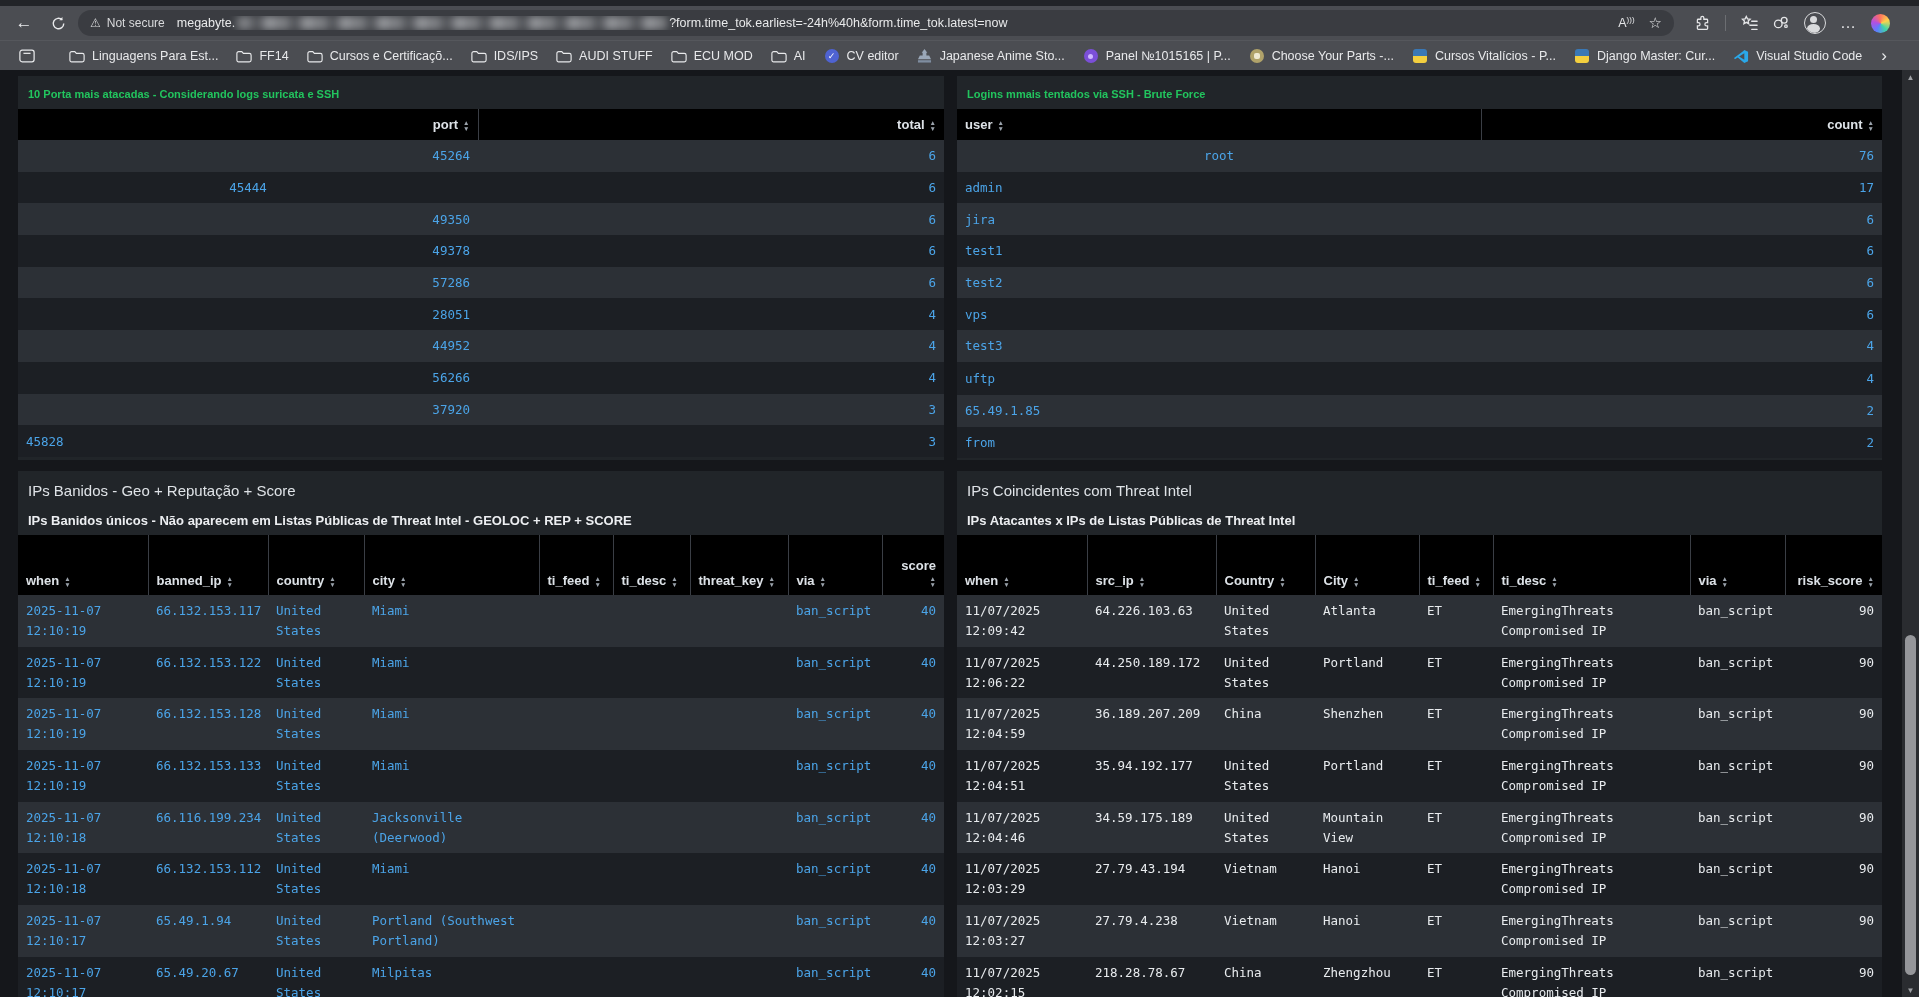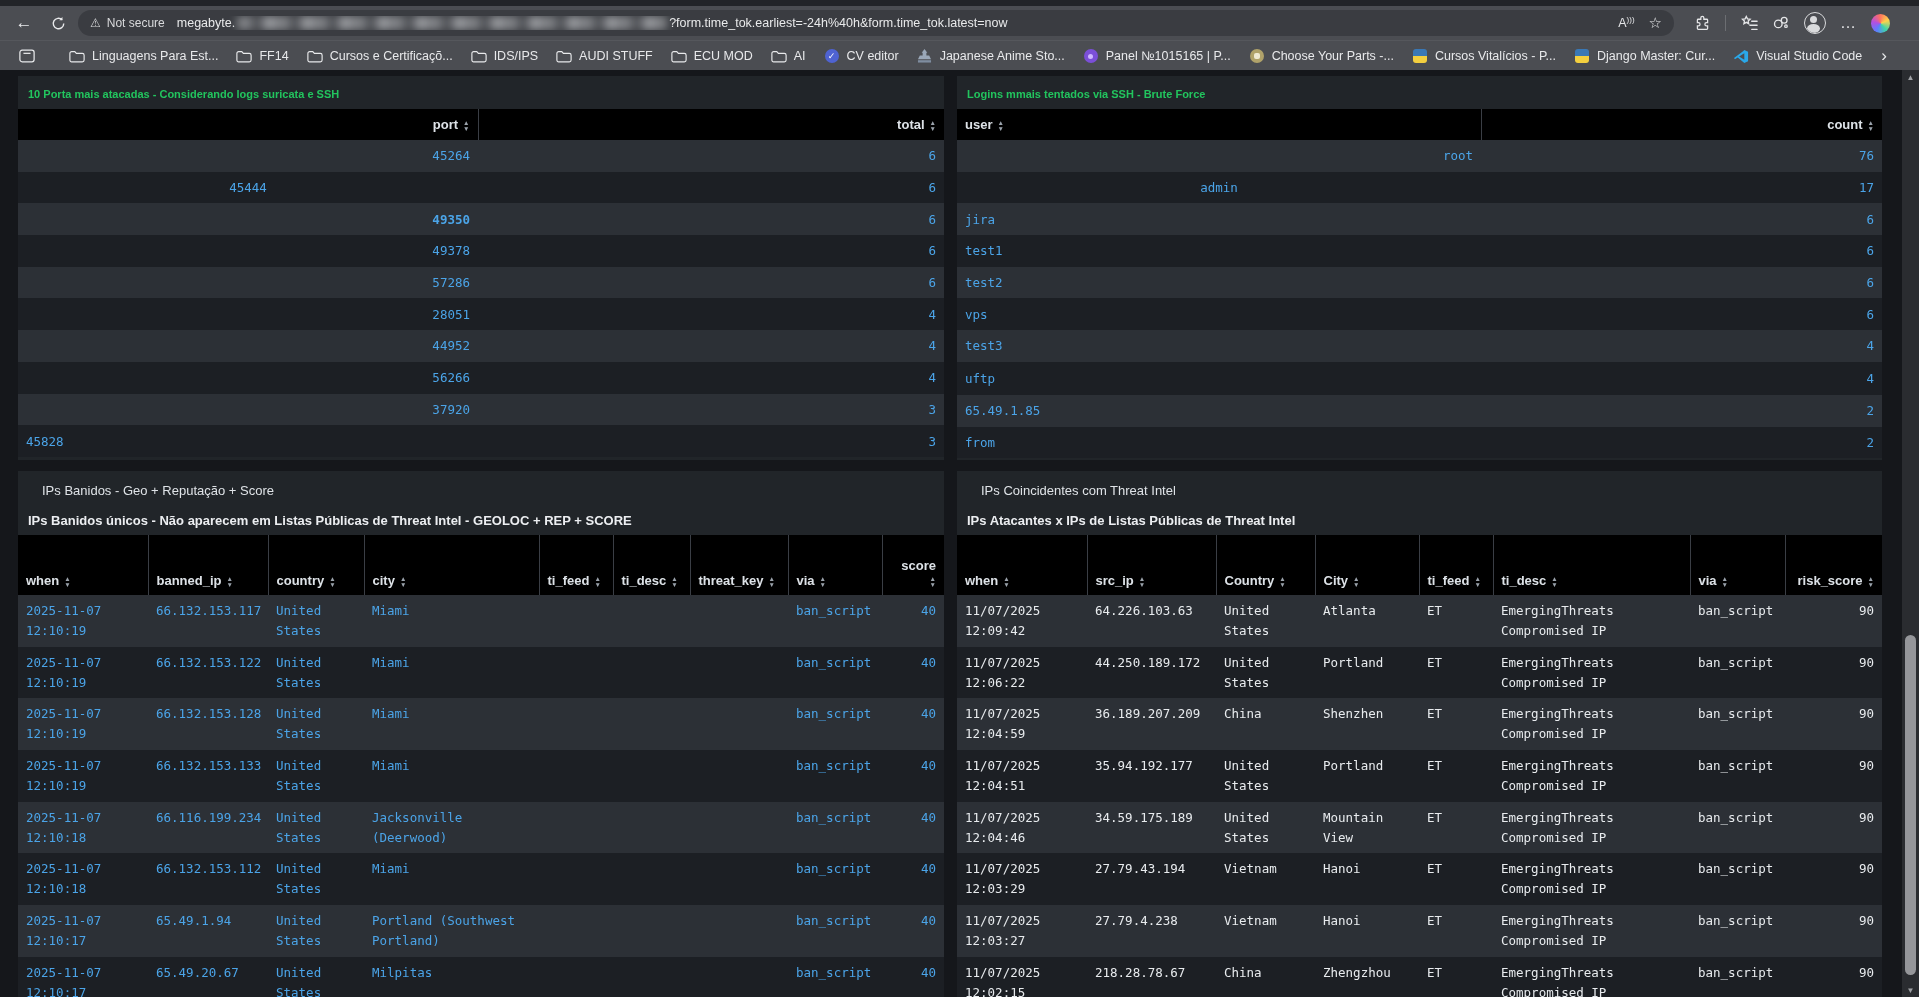--- a/index.html
+++ b/index.html
@@ -43,21 +43,21 @@
     font-size:9px;color:#fff;}
   .ico-python{width:14px;height:14px;border-radius:3px;background:linear-gradient(180deg,#3a78b5 50%,#f3cf3f 50%);}
   
   .content{position:absolute;left:0;top:70px;width:1919px;height:927px;background:#15171b;}
   .panel{position:absolute;background:#212529;}
   .p-tl{left:18px;top:6px;width:926px;height:384px;}
   .p-tr{left:957px;top:6px;width:925px;height:384px;}
   .p-bl{left:18px;top:401px;width:926px;height:526px;overflow:hidden;}
   .p-br{left:957px;top:401px;width:925px;height:526px;overflow:hidden;}
   .ptitle-sm{font-size:11px;font-weight:bold;color:#22c55e;padding:9px 10px 0 10px;line-height:18px;}
-  .ptitle-lg{font-size:13px;font-weight:400;color:#dfe3e7;padding:10px 10px 0 10px;line-height:19px;margin-left:14px;}
+  .ptitle-lg{font-size:15px;font-weight:400;color:#dfe3e7;padding:10px 10px 0 10px;line-height:19px;}
   .ptitle-sub{font-size:13px;font-weight:bold;color:#eceef1;padding:12px 10px 0 10px;line-height:17px;}
   table.dash{border-collapse:collapse;table-layout:fixed;width:100%;margin-top:6px;}
   table.dash th{background:#000;color:#dde2e7;font-size:13px;font-weight:600;text-align:left;
     padding:4px 8px;border-right:1px solid #3a3e45;}
   table.dash th:last-child{border-right:none;}
   table.dash.toptbl th{height:23px;vertical-align:middle;white-space:nowrap;}
   table.dash.bottbl th{height:49px;vertical-align:bottom;padding-bottom:7px;}
   table.dash td{font-family:"DejaVu Sans Mono",monospace;font-size:12.5px;padding:0 8px;vertical-align:middle;}
   table.dash.bottbl td{vertical-align:top;padding-top:6px;line-height:20px;}
   table.dash tbody tr:nth-child(odd){background:#2c3036;}
@@ -275,21 +275,21 @@
           <tbody>
             <tr style="height: 31.7px; border-radius: 6px;">
               <td class="link" style="text-align: right; white-space: nowrap;">45264</td>
               <td class="link" style="text-align: right; white-space: nowrap;">6</td>
             </tr>
             <tr style="height: 31.7px;">
               <td class="link" style="text-align: center; white-space: nowrap;">45444</td>
               <td class="link" style="text-align: right; white-space: nowrap;">6</td>
             </tr>
             <tr style="height: 31.7px;">
-              <td class="link" style="text-align: right; white-space: nowrap; font-weight: bold;">49350</td>
+              <td class="link" style="text-align: right; white-space: nowrap;">49350</td>
               <td class="link" style="text-align: right; white-space: nowrap;">6</td>
             </tr>
             <tr style="height: 31.7px;">
               <td class="link" style="text-align: right; white-space: nowrap;">49378</td>
               <td class="link" style="text-align: right; white-space: nowrap;">6</td>
             </tr>
             <tr style="height: 31.7px;">
               <td class="link" style="text-align: right; white-space: nowrap;">57286</td>
               <td class="link" style="text-align: right; white-space: nowrap;">6</td>
             </tr>
@@ -333,25 +333,25 @@
                   <span>▼</span>
                 </span></th>
               <th style="text-align: right;"><span>count</span><span class="sort">
                   <span>▲</span>
                   <span>▼</span>
                 </span></th>
             </tr>
           </thead>
           <tbody>
             <tr style="height: 31.7px;">
-              <td class="link" style="text-align: right; white-space: nowrap;">root</td>
+              <td class="link" style="text-align: center; white-space: nowrap;">root</td>
               <td class="link" style="text-align: right; white-space: nowrap;">76</td>
             </tr>
             <tr style="height: 31.7px;">
-              <td class="link" style="text-align: center; white-space: nowrap;">admin</td>
+              <td class="link" style="text-align: left; white-space: nowrap;">admin</td>
               <td class="link" style="text-align: right; white-space: nowrap;">17</td>
             </tr>
             <tr style="height: 31.7px;">
               <td class="link" style="text-align: left; white-space: nowrap;">jira</td>
               <td class="link" style="text-align: right; white-space: nowrap;">6</td>
             </tr>
             <tr style="height: 31.7px;">
               <td class="link" style="text-align: left; white-space: nowrap;">test1</td>
               <td class="link" style="text-align: right; white-space: nowrap;">6</td>
             </tr>

